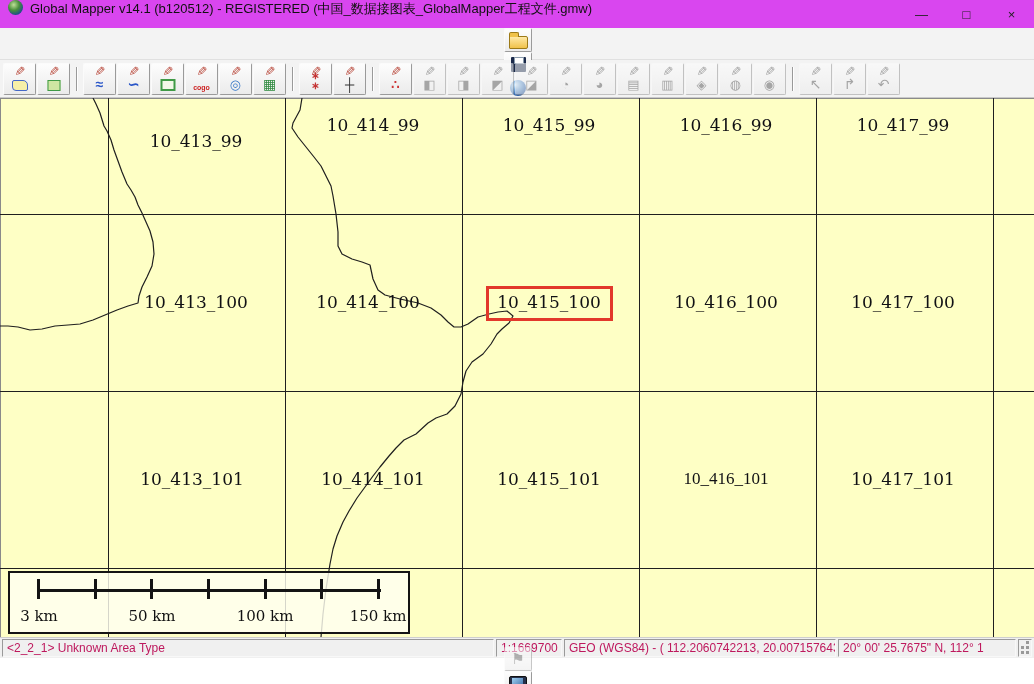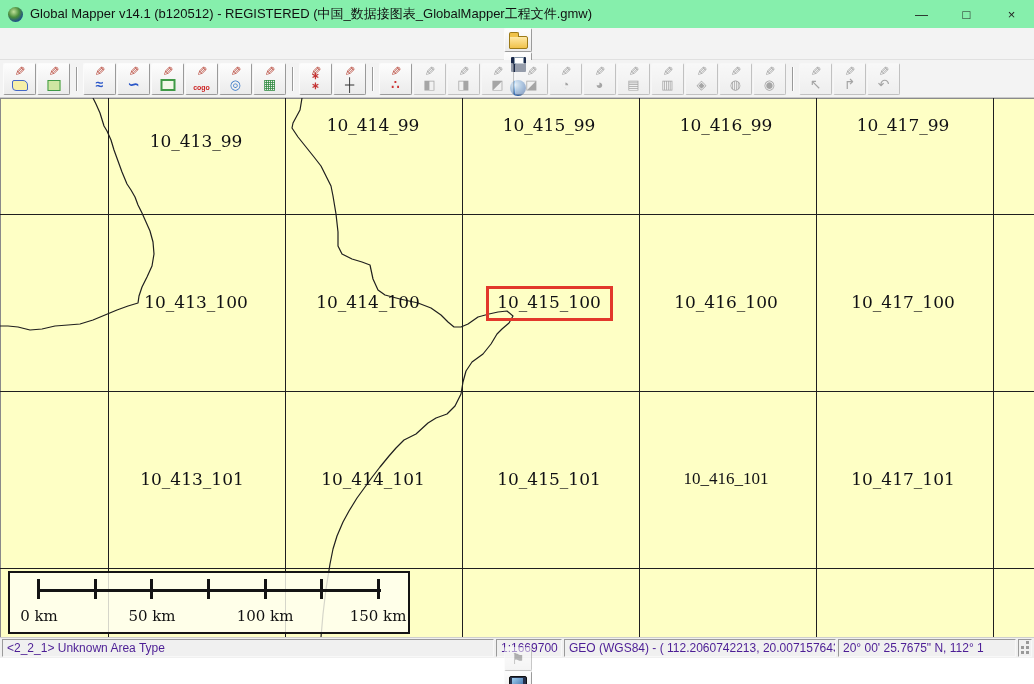--- a/index.html
+++ b/index.html
@@ -1,21 +1,21 @@
 <!DOCTYPE html>
 <html><head>
 <meta charset="utf-8">
 <style>
   * { box-sizing: border-box; margin: 0; padding: 0; }
   html,body { width:1034px; height:684px; overflow:hidden; }
   body { font-family:"Liberation Sans","DejaVu Sans",sans-serif; background:#fff; }
   .app { width:1034px; height:684px; display:flex; flex-direction:column; border:0; }
 
   
-  .titlebar { height:28px; background:#86efac; display:flex; align-items:center; padding-left:8px; flex:0 0 auto; }
+  .titlebar { height:28px; background:#d946ef; display:flex; padding-left:8px; flex:0 0 auto; }
   .app-icon { width:15px; height:15px; border-radius:50%;
     background:radial-gradient(circle at 38% 32%, #bfe098 0%, #4a8f3c 40%, #1c4d8c 75%, #112a46 100%);
     margin-right:7px; flex:0 0 auto; }
   .title-text { font-size:13px; color:#111; white-space:nowrap; }
   .win-controls { margin-left:auto; display:flex; height:100%; }
   .win-btn { width:45px; height:100%; display:flex; align-items:center; justify-content:center;
     font-size:13px; color:#222; cursor:default; }
 
   
   .menubar { height:26px; background:#fff; display:flex; align-items:center; padding-left:6px;
@@ -161,21 +161,21 @@
   .scalebar { position:absolute; border:2px solid #141414; background:rgba(255,255,240,0.82); }
   .sb-line { position:absolute; height:3px; background:#141414; }
   .sb-tick { position:absolute; width:3px; background:#141414; }
   .sb-label { position:absolute; transform:translateX(-50%); top:34px; white-space:nowrap;
     font-family:"DejaVu Serif","Liberation Serif",serif; font-size:15px; color:#111; }
 
   
   .statusbar { height:21px; background:#f0f0f0; border-top:1px solid #cfcfcf; display:flex;
     gap:2px; padding:1px 2px; flex:0 0 auto; }
   .sp { border:1px solid; border-color:#9a9a9a #f8f8f8 #f8f8f8 #9a9a9a; background:#f0f0f0;
-    font-size:12px; line-height:16px; padding:0 4px; white-space:nowrap; overflow:hidden; color:#4c1d95; }
+    font-size:12px; line-height:16px; padding:0 4px; white-space:nowrap; overflow:hidden; color:#be185d; }
   .sp1 { flex:1; } .sp2 { width:66px; } .sp3 { width:272px; } .sp4 { width:178px; }
   .grip { width:14px; position:relative; }
   .grip::before { content:""; position:absolute; right:2px; bottom:2px; width:3px; height:3px;
     background:#999; box-shadow:-5px 5px 0 #999, 0 5px 0 #999, -10px 10px 0 #999, -5px 10px 0 #999, 0 10px 0 #999; transform:translateY(-10px); }
 </style>
 </head>
 <body>
 
 <div class="app">
 
@@ -371,21 +371,21 @@
     <div class="sel-box" style="left: 486px; top: 188px; width: 127px; height: 35px; border-color: rgb(226, 56, 43);"></div>
     <div class="scalebar" style="left: 8px; top: 473px; width: 402px; height: 63px;">
         <div class="sb-line" style="left: 28px; top: 16px; width: 343px;"></div>
         <div class="sb-tick" style="left: 27px; top: 6px; height: 20px;"></div>
         <div class="sb-tick" style="left: 84px; top: 6px; height: 20px;"></div>
         <div class="sb-tick" style="left: 140px; top: 6px; height: 20px;"></div>
         <div class="sb-tick" style="left: 197px; top: 6px; height: 20px;"></div>
         <div class="sb-tick" style="left: 254px; top: 6px; height: 20px;"></div>
         <div class="sb-tick" style="left: 310px; top: 6px; height: 20px;"></div>
         <div class="sb-tick" style="left: 367px; top: 6px; height: 20px;"></div>
-        <div class="sb-label" style="left: 29px;">0 km</div>
+        <div class="sb-label" style="left: 29px;">3 km</div>
         <div class="sb-label" style="left: 142px;">50 km</div>
         <div class="sb-label" style="left: 255px;">100 km</div>
         <div class="sb-label" style="left: 368px;">150 km</div>
       </div>
   <div class="cell-label" style="left: 196px; top: 44px;">10_413_99</div>
       <div class="cell-label" style="left: 373px; top: 28px;">10_414_99</div>
       <div class="cell-label" style="left: 549px; top: 28px;">10_415_99</div>
       <div class="cell-label" style="left: 726px; top: 28px;">10_416_99</div>
       <div class="cell-label" style="left: 903px; top: 28px;">10_417_99</div>
       <div class="cell-label" style="left: 196px; top: 205px;">10_413_100</div>

